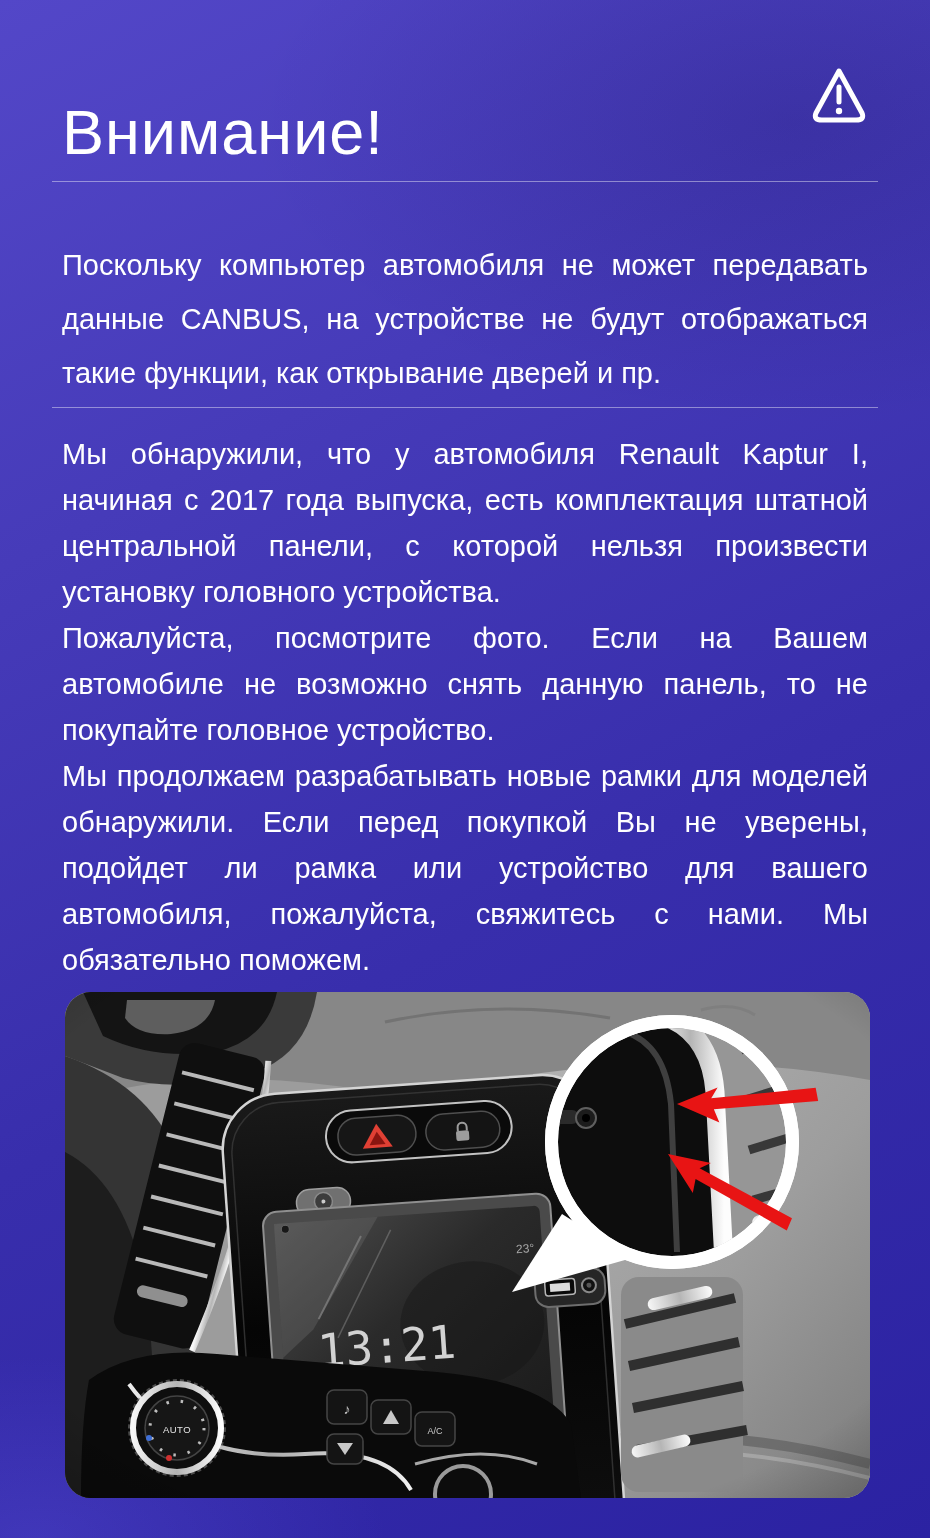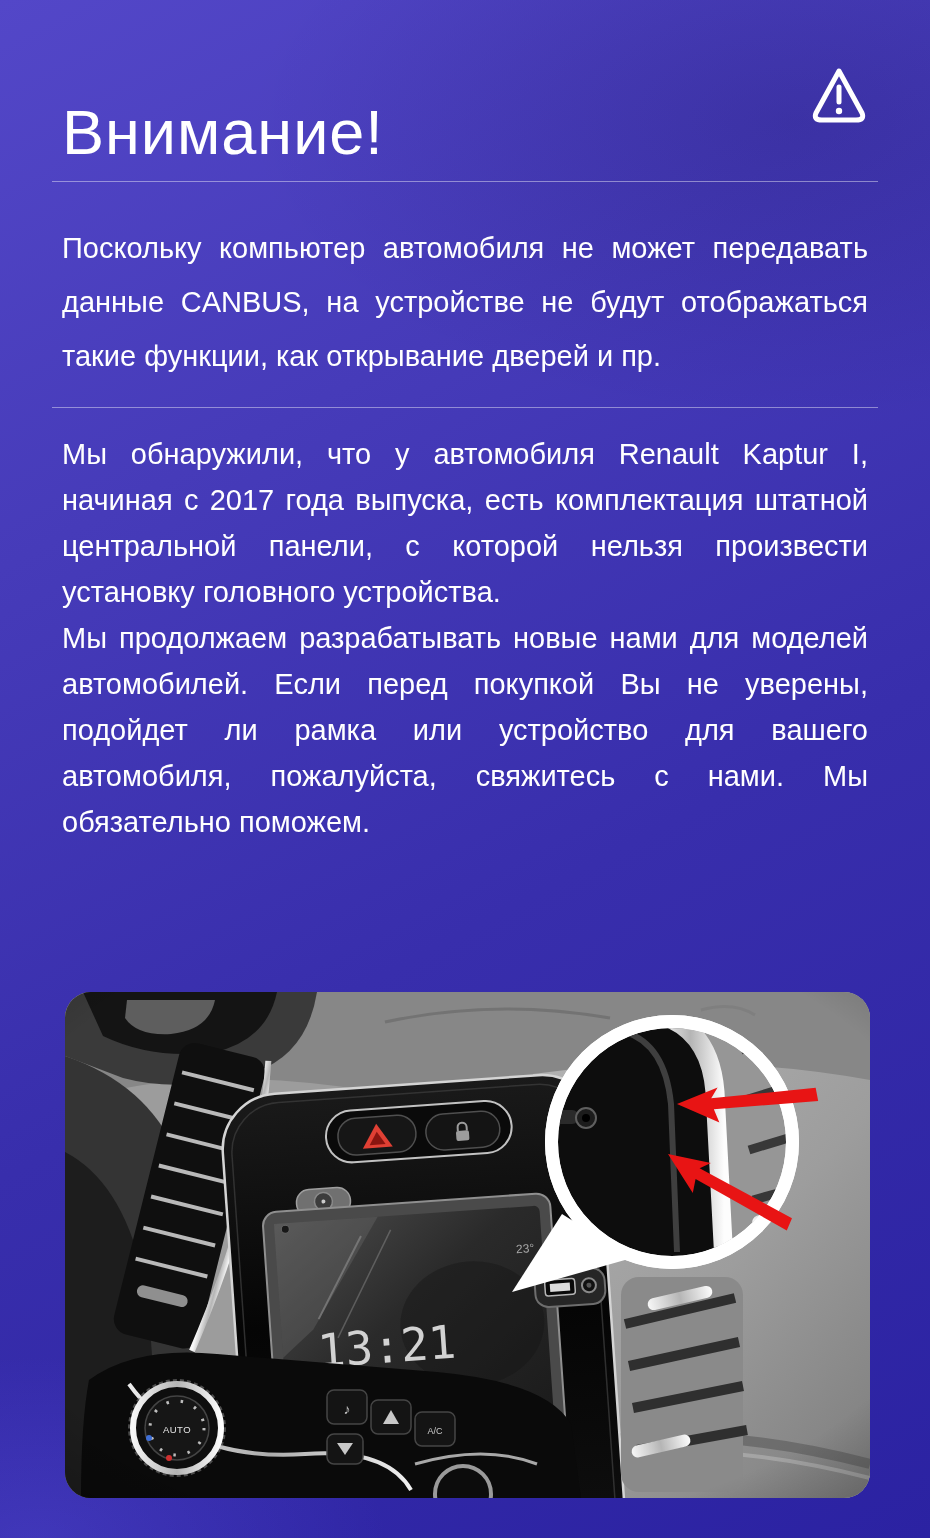--- a/index.html
+++ b/index.html
@@ -35,21 +35,21 @@
     position: absolute; left: 52px; width: 826px; height: 1px;
     background: rgba(255,255,255,0.42); z-index: 2;
   }
   .divider-1 { top: 181px; }
   .divider-2 { top: 407px; }
   .para {
     position: absolute; left: 62px; width: 806px;
     text-align: justify; z-index: 2;
   }
   .para p { margin: 0; text-align: justify; }
-  .para-intro { top: 221px; font-size: 29px; line-height: 54px; }
+  .para-intro { top: 238px; font-size: 29px; line-height: 54px; }
   .para-main  { top: 431px; font-size: 29px; line-height: 46px; }
   .photo-frame {
     position: absolute; left: 65px; top: 992px;
     width: 805px; height: 506px;
     border-radius: 26px; overflow: hidden;
     background: #8f8f8f; z-index: 2;
   }
   .photo-frame svg { display: block; width: 100%; height: 100%; }
   .mono { font-family: "DejaVu Sans Mono", monospace; }
 </style>
@@ -67,21 +67,22 @@
 <div class="divider divider-1"></div>
 
 <div class="para para-intro">
   <p>Поскольку компьютер автомобиля не может передавать данные CANBUS, на устройстве не будут отображаться такие функции, как открывание дверей и пр.</p>
 </div>
 
 <div class="divider divider-2"></div>
 
 <div class="para para-main">
   <p>Мы обнаружили, что у автомобиля Renault Kaptur I, начиная с 2017 года выпуска, есть комплектация штатной центральной панели, с которой нельзя произвести установку головного устройства.</p>
-  <p>Мы продолжаем разрабатывать новые нами для моделей автомобилей. Если перед покупкой Вы не уверены, подойдет ли рамка или устройство для вашего автомобиля, пожалуйста, свяжитесь с нами. Мы обязательно поможем.</p>
+  <p>Пожалуйста, посмотрите фото. Если на Вашем автомобиле не возможно снять данную панель, то не покупайте головное устройство.</p>
+  <p>Мы продолжаем разрабатывать новые рамки для моделей обнаружили. Если перед покупкой Вы не уверены, подойдет ли рамка или устройство для вашего автомобиля, пожалуйста, свяжитесь с нами. Мы обязательно поможем.</p>
 </div>
 
 <div class="photo-frame">
 <svg viewBox="0 0 805 506">
   <defs>
     <linearGradient id="gLeather" x1="0" y1="0" x2="1" y2="1">
       <stop offset="0" stop-color="#b4b4b4"></stop>
           <stop offset="0.55" stop-color="#9d9d9d"></stop>
           <stop offset="1" stop-color="#7d7d7d"></stop>
     </linearGradient>

